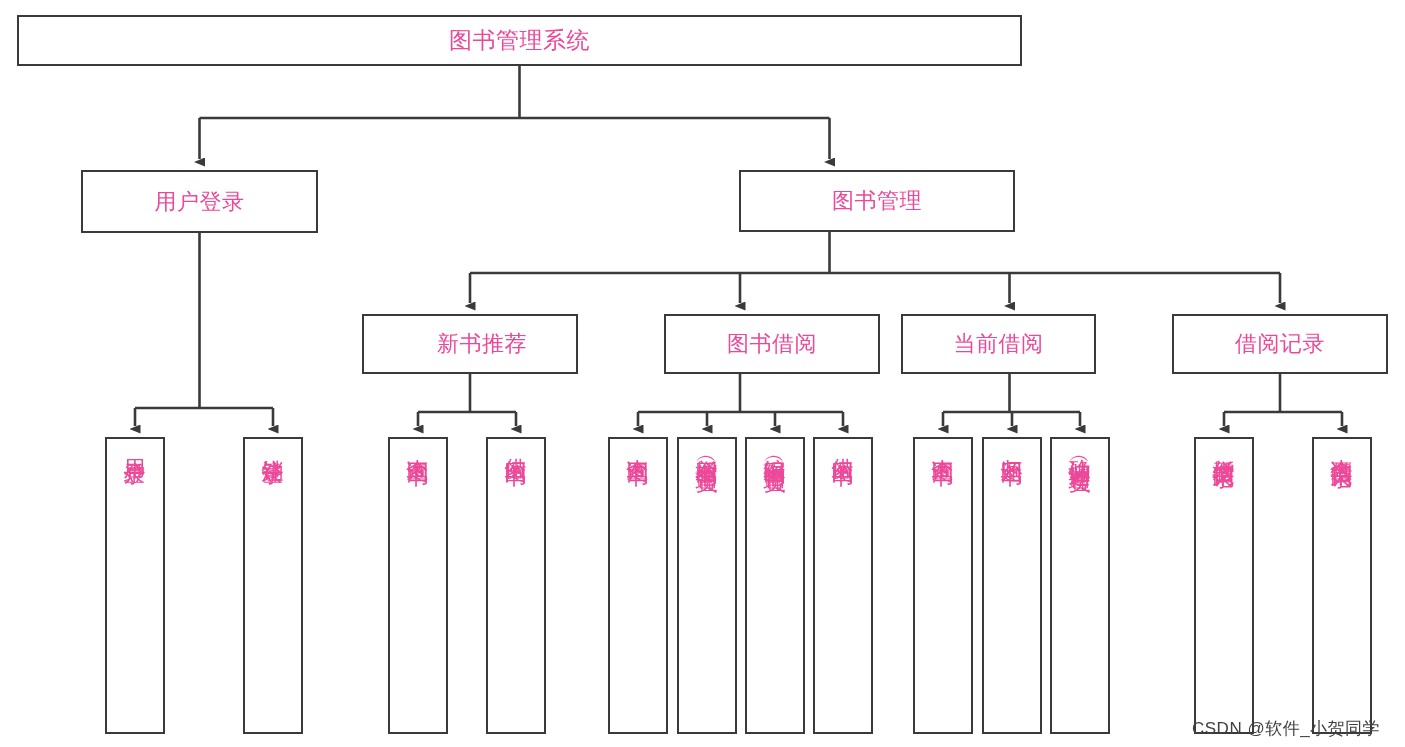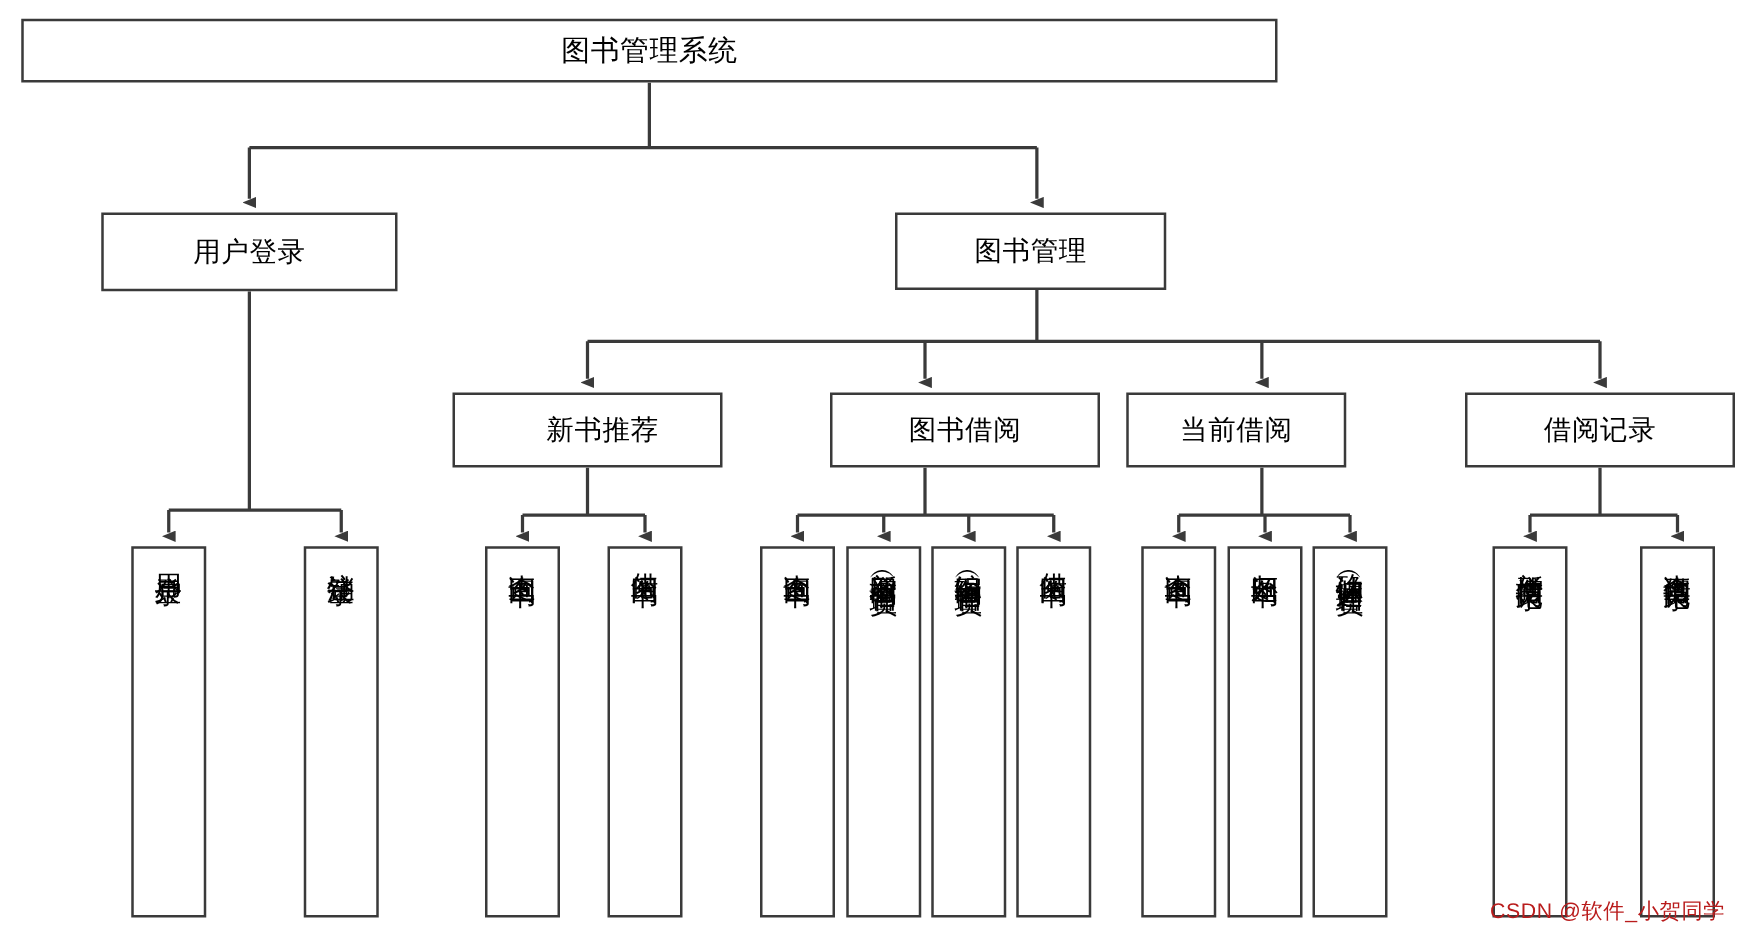--- a/index.html
+++ b/index.html
@@ -28,21 +28,21 @@
     pointer-events: none;
   }
   .node {
     position: absolute;
     box-sizing: border-box;
     background: #ffffff;
     border: 2px solid #3a3a3a;
     display: flex;
     align-items: center;
     justify-content: center;
-    color: #000000;
+    color: #ec4899;
   }
   .node .label {
     text-align: center;
     line-height: 1.18;
     letter-spacing: 0.5px;
     white-space: pre;
   }
   .node.horiz .label {
     writing-mode: horizontal-tb;
     font-size: 22px;
@@ -58,21 +58,21 @@
   .node.vert .label {
     writing-mode: vertical-rl;
     text-orientation: upright;
     font-size: 22px;
     line-height: 1.05;
     letter-spacing: 2px;
   }
   .watermark {
     position: absolute;
     font-size: 17px;
-    color: #b91c1c;
+    color: #404040;
     white-space: nowrap;
     letter-spacing: 0.5px;
   }
 </style>
 </head>
 <body>
 
 <div id="canvas">
 
   <svg class="edges" viewBox="0 0 1405 747">
@@ -118,30 +118,30 @@
       </g>
   </svg>
 
   <div id="nodes-layer">
       <div class="node horiz root" style="left: 17px; top: 15px; width: 1005px; height: 51px;">
         <span class="label">图书管理系统</span>
       </div>
       <div class="node horiz" style="left: 81px; top: 170px; width: 237px; height: 63px;">
         <span class="label">用户登录</span>
       </div>
-      <div class="node horiz" style="left: 716px; top: 170px; width: 217px; height: 62px;">
+      <div class="node horiz" style="left: 739px; top: 170px; width: 276px; height: 62px;">
         <span class="label">图书管理</span>
       </div>
       <div class="node horiz" style="left: 362px; top: 314px; width: 216px; height: 60px; padding-left: 24px;">
         <span class="label">新书推荐</span>
       </div>
       <div class="node horiz" style="left: 664px; top: 314px; width: 216px; height: 60px;">
         <span class="label">图书借阅</span>
       </div>
-      <div class="node horiz" style="left: 901px; top: 314px; width: 176px; height: 60px;">
+      <div class="node horiz" style="left: 901px; top: 314px; width: 195px; height: 60px;">
         <span class="label">当前借阅</span>
       </div>
       <div class="node horiz" style="left: 1172px; top: 314px; width: 216px; height: 60px;">
         <span class="label">借阅记录</span>
       </div>
       <div class="node vert" style="left: 105px; top: 437px; width: 60px; height: 297px;">
         <span class="label">用户登录</span>
       </div>
       <div class="node vert" style="left: 243px; top: 437px; width: 60px; height: 297px;">
         <span class="label">注销登录</span>

